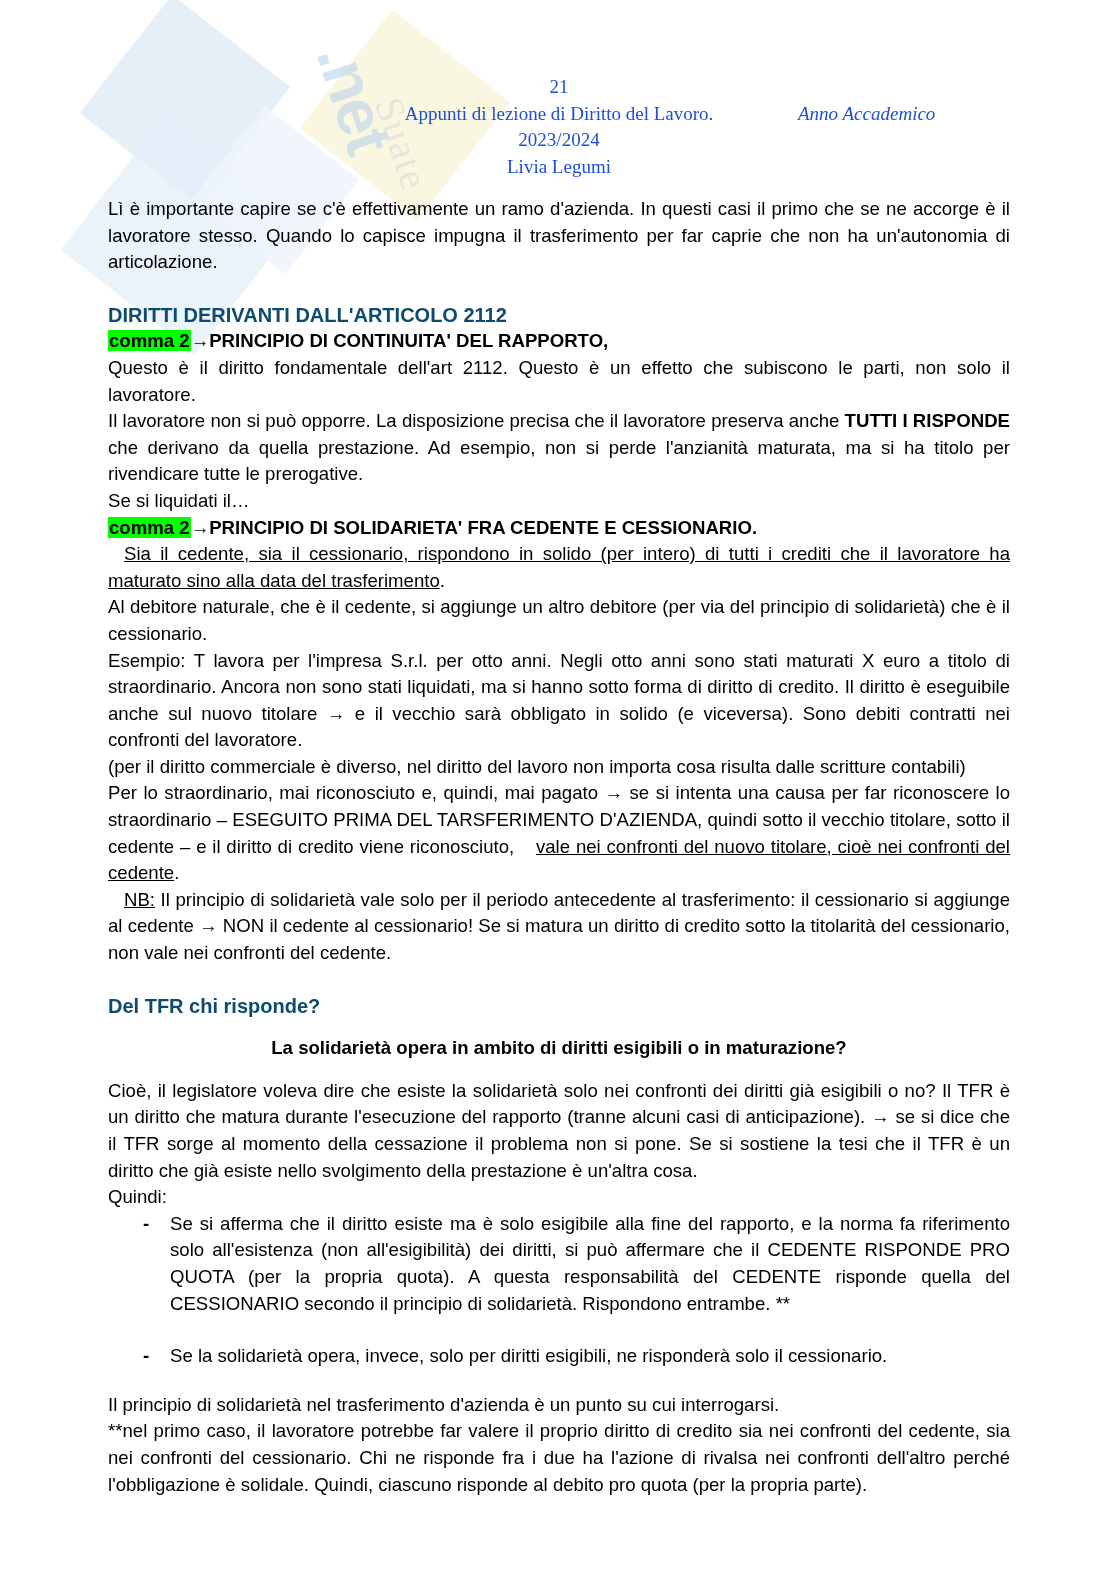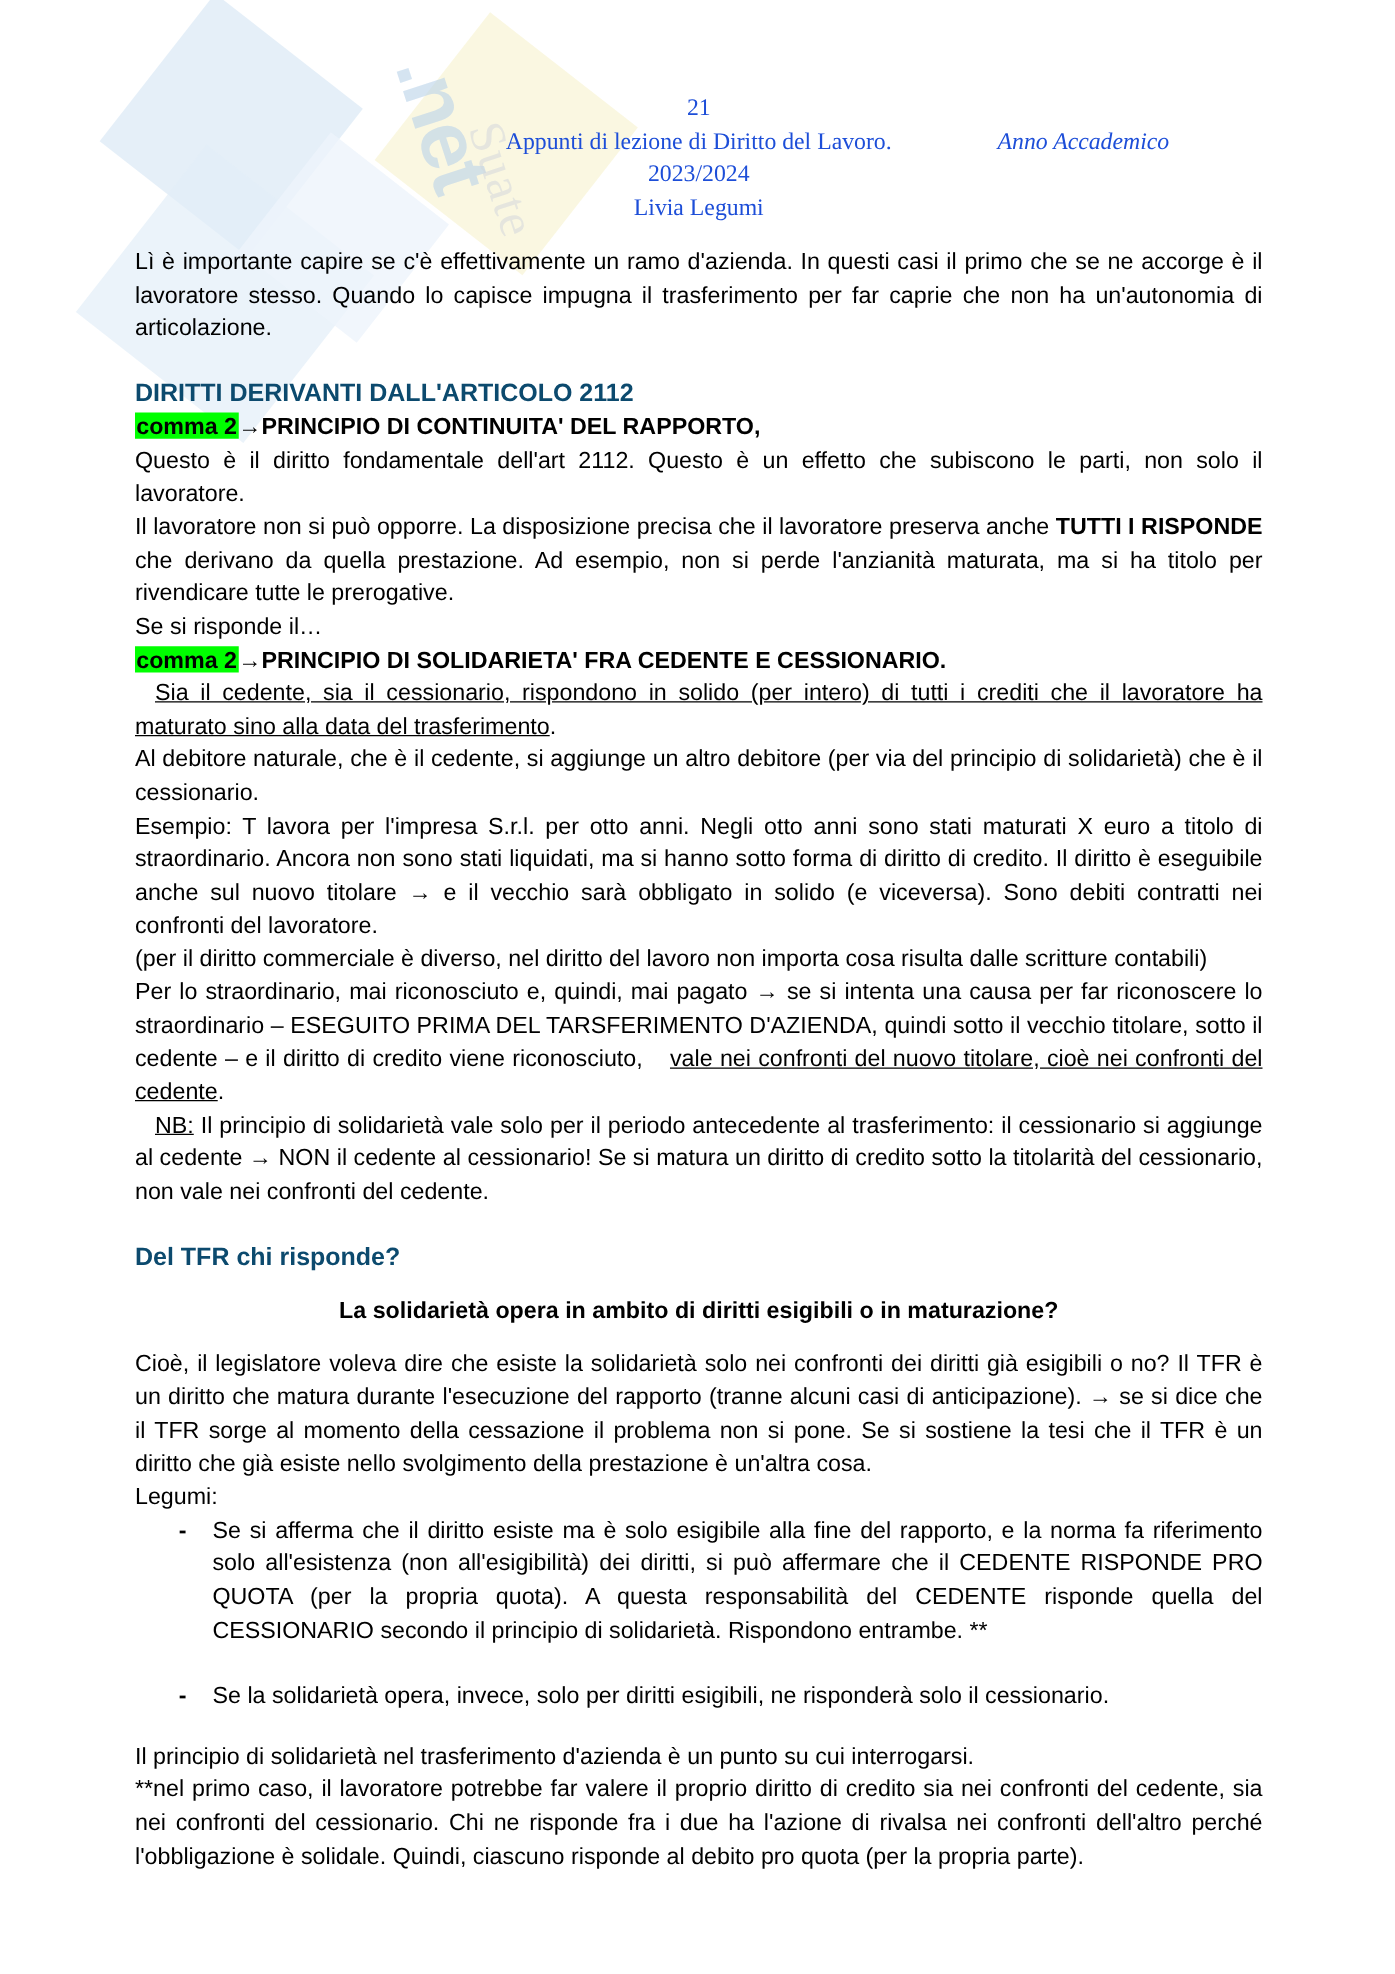--- a/index.html
+++ b/index.html
@@ -227,21 +227,21 @@
 
     <p class="para">
       <span>Questo è il diritto fondamentale dell'art 2112. Questo è un effetto che subiscono le parti, non solo il lavoratore.</span>
     </p>
 
     <p class="para">
       <span>Il lavoratore non si può opporre. La disposizione precisa che il lavoratore preserva anche </span><span class="b">TUTTI I RISPONDE</span><span> che derivano da quella prestazione. Ad esempio, non si perde l'anzianità maturata, ma si ha titolo per rivendicare tutte le prerogative.</span>
     </p>
 
     <p class="nojust">
-      <span>Se si risponde il…</span>
+      <span>Se si liquidati il…</span>
     </p>
 
     <p class="nojust">
       <span class="hl-green b">comma 2</span><span class="arrow">→</span><span class="b">PRINCIPIO DI SOLIDARIETA' FRA CEDENTE E CESSIONARIO</span><span class="b">.</span>
     </p>
 
     <p class="para">
       <span class="u">Sia il cedente, sia il cessionario, rispondono in solido (per intero) di tutti i crediti che il lavoratore ha maturato sino alla data del trasferimento</span><span>.</span>
     </p>
 
@@ -269,21 +269,21 @@
 
     <p class="red-head">Del TFR chi risponde?</p>
 
     <p class="bold-head">La solidarietà opera in ambito di diritti esigibili o in maturazione?</p>
 
     <p class="para">
       <span>Cioè, il legislatore voleva dire che esiste la solidarietà solo nei confronti dei diritti già esigibili o no? Il TFR è un diritto che matura durante l'esecuzione del rapporto (tranne alcuni casi di anticipazione). </span><span class="arrow">→</span><span> se si dice che il TFR sorge al momento della cessazione il problema non si pone. Se si sostiene la tesi che il TFR è un diritto che già esiste nello svolgimento della prestazione è un'altra cosa.</span>
     </p>
 
     <p class="nojust">
-      <span>Legumi:</span>
+      <span>Quindi:</span>
     </p>
 
     <ul class="dash-list">
       <li>
         <span class="dash">-</span>
         <span>Se si afferma che il diritto esiste ma è solo esigibile alla fine del rapporto, e la norma fa riferimento solo all'esistenza (non all'esigibilità) dei diritti, si può affermare che il CEDENTE RISPONDE PRO QUOTA (per la propria quota). A questa responsabilità del CEDENTE risponde quella del CESSIONARIO secondo il principio di solidarietà. Rispondono entrambe. **</span>
       </li>
       <li class="li-gap"></li>
       <li>
         <span class="dash">-</span>

